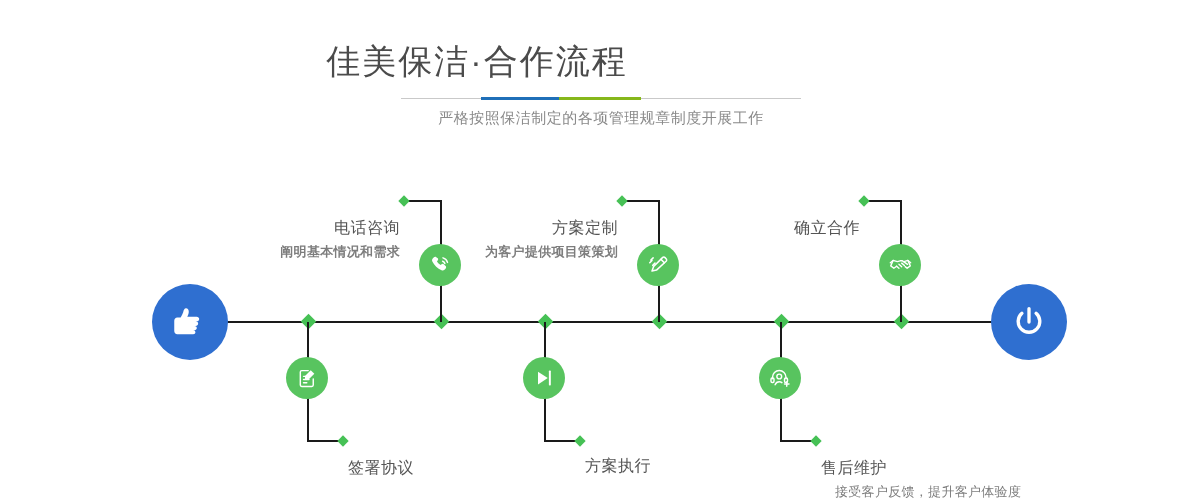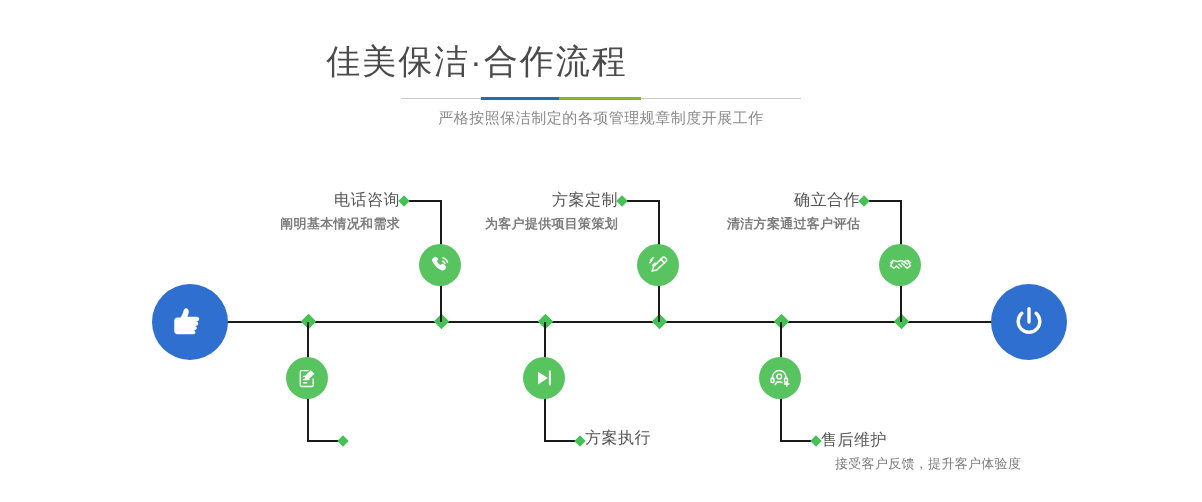--- a/index.html
+++ b/index.html
@@ -148,20 +148,21 @@
     background: #58c45f;
     display: flex;
     align-items: center;
     justify-content: center;
   }
   .step-icon svg { display: block; }
 
   .label {
     position: absolute;
     white-space: nowrap;
+    margin-top: 28px;
   }
   .label .title {
     font-size: 16px;
     line-height: 22px;
     color: #555555;
     letter-spacing: 0.5px;
   }
   .label .desc {
     font-size: 13px;
     line-height: 20px;
@@ -262,41 +263,41 @@
             <path d="M3 12.5l3.5-3 5.5 1.5 3.5-1h3l6.5 4.5"></path>
             <path d="M29 12.5l-3.5-3-5 1.5"></path>
             <path d="M6.5 9.5l-3 7 4 3 3.5-2.5"></path>
             <path d="M25.5 9.5l3 7-4 3-2.5-2"></path>
             <path d="M11 17l3 2.5M14 14.5l3.5 3M17.5 13l3.5 3"></path>
           </svg>
         </span>
       </div>
       <div class="label up" style="left:620px; top:189px; width:240px;">
         <span class="title">确立合作</span>
-        <span class="desc">清洁方案通过客户评估</span>
       </div>
     </div>
 
     <div>
       <div class="node-dot" style="left:303px; top:316px;"></div>
       <div class="v-line" style="left:307px; top:322px; height:119px;"></div>
       <div class="h-line" style="left:307px; top:440px; width:34px;"></div>
       <div class="tip-dot" style="left:339px; top:437px;"></div>
       <div class="step-icon" style="left:286px; top:357px;">
         <span>
           <svg width="23" height="23" viewBox="0 0 32 32" fill="none" stroke="#ffffff" stroke-width="2" stroke-linecap="round" stroke-linejoin="round">
             <path d="M24 16.5V25a2 2 0 0 1-2 2H8a2 2 0 0 1-2-2V7a2 2 0 0 1 2-2h9"></path>
             <line x1="10.5" y1="13" x2="18" y2="13"></line>
             <line x1="10.5" y1="17.5" x2="18" y2="17.5"></line>
             <line x1="10.5" y1="22" x2="15" y2="22"></line>
             <path d="M20.5 4.5l5 5-8 8h-5v-5z" fill="#ffffff" stroke="none"></path>
           </svg>
         </span>
       </div>
       <div class="label down" style="left:348px; top:429px; width:300px;">
+        <span class="title">签署协议</span>
       </div>
     </div>
 
     <div>
       <div class="node-dot" style="left:540px; top:316px;"></div>
       <div class="v-line" style="left:544px; top:322px; height:119px;"></div>
       <div class="h-line" style="left:544px; top:440px; width:34px;"></div>
       <div class="tip-dot" style="left:576px; top:437px;"></div>
       <div class="step-icon" style="left:523px; top:357px;">
         <span>

